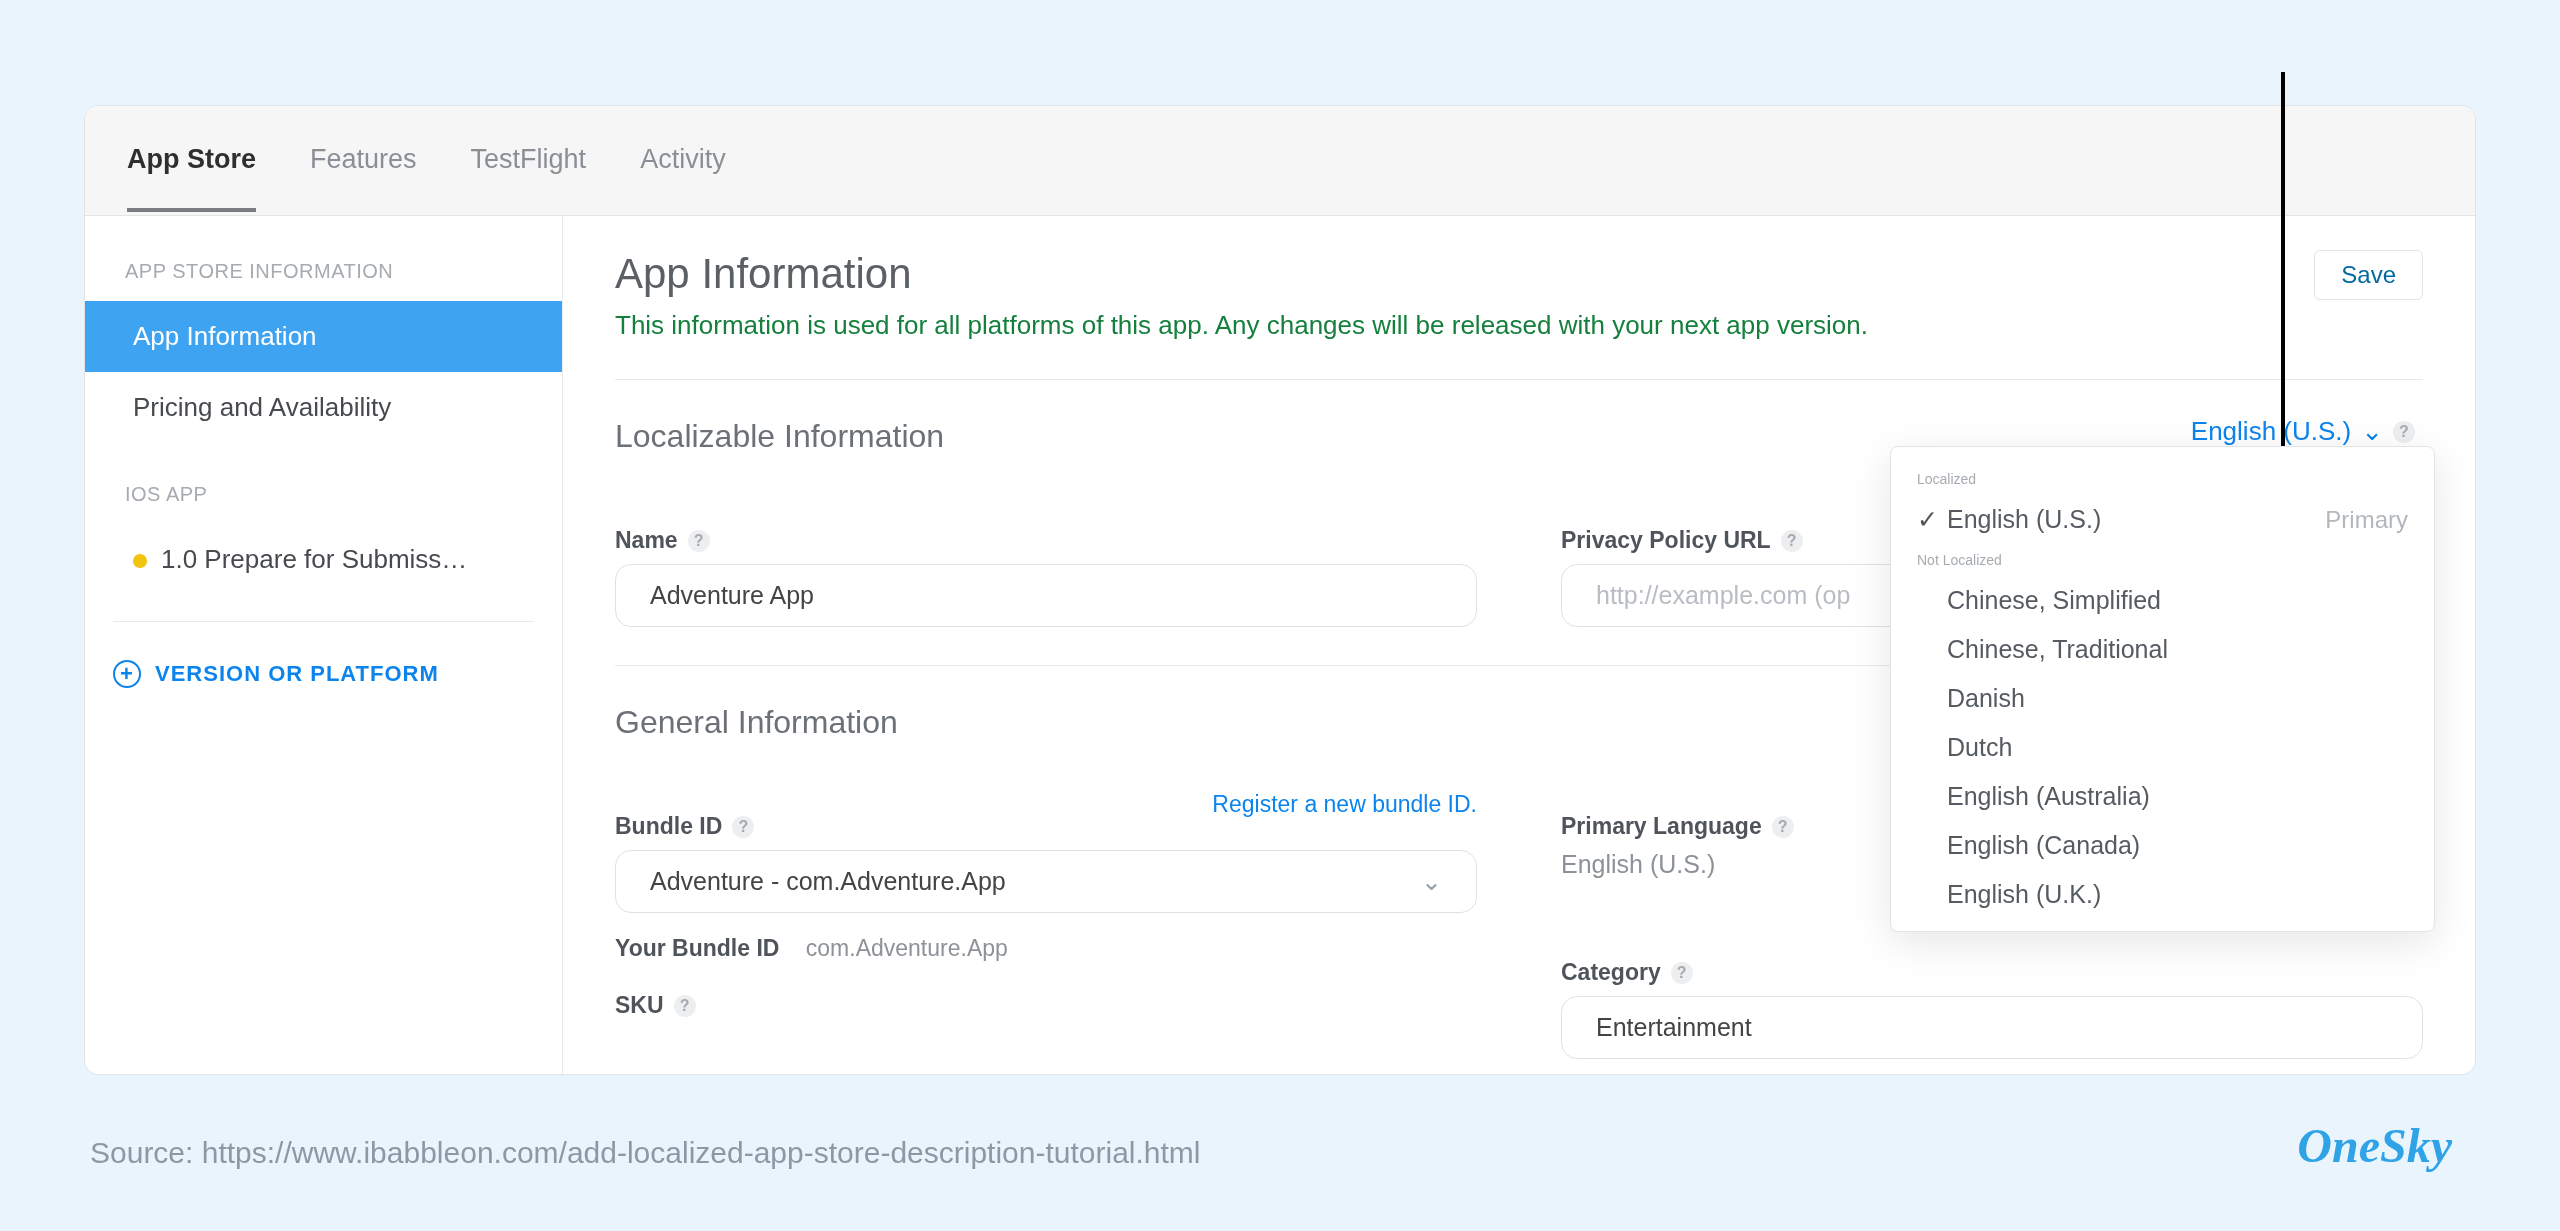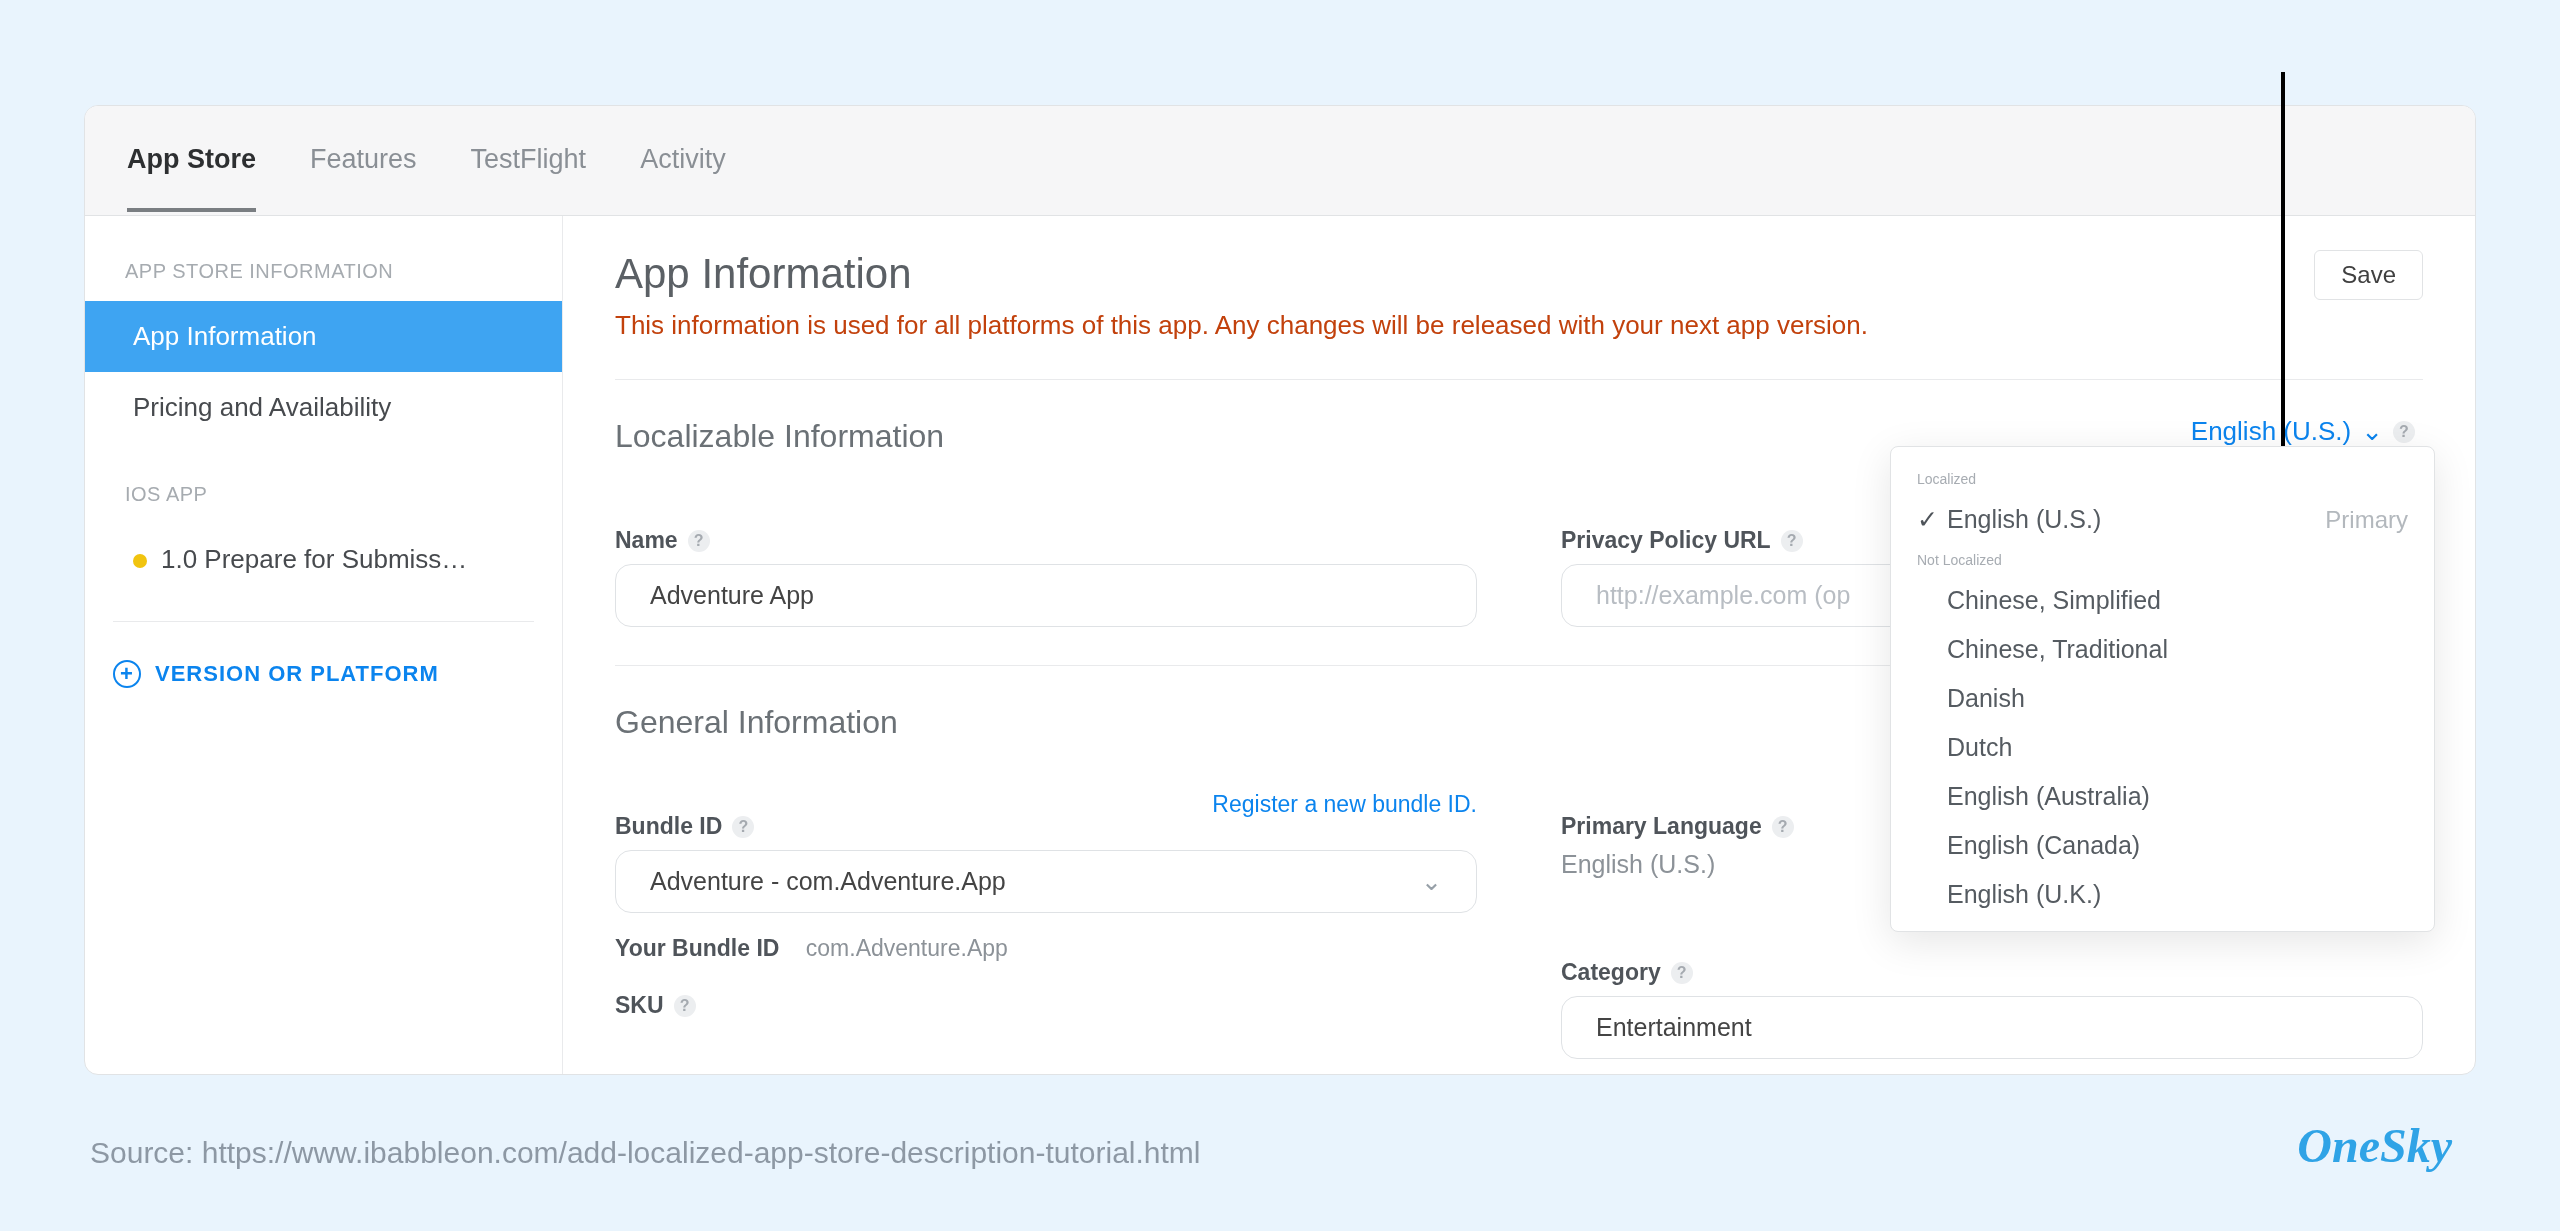--- a/index.html
+++ b/index.html
@@ -99,23 +99,23 @@
   }
   
   .main {
     flex:1;
     padding: 34px 52px 0 52px;
     position:relative;
     overflow:hidden;
   }
   .page-header { display:flex; justify-content:space-between; align-items:flex-start; }
   .page-title { font-size:42px; color:#5b6065; font-weight:400; margin-bottom:12px;}
-  .page-sub { font-size:26px; color:#c2410c; }
+  .page-sub { font-size:26px; color:#15803d; }
   .save-btn {
-    border:1px solid #e1e3e5; background:#fff; color:#404040;
+    border:1px solid #e1e3e5; background:#fff; color:#0369a1;
     font-size:24px; padding:10px 26px; border-radius:6px; cursor:default;
   }
   .hr { border:none; border-top:1px solid #e9eaec; margin:38px 0; }
   .section-title { font-size:32px; color:#6b7176; font-weight:400; margin-bottom:28px;}
   .row { display:flex; gap:84px; }
   .col { flex:1; min-width:0;}
   .label-row { display:flex; align-items:center; justify-content:space-between; margin-bottom:10px;}
   .field-label { font-size:23px; color:#4f545a; font-weight:600; display:flex; align-items:center; gap:10px;margin-top:44px;}
   .help {
     display:inline-flex;align-items:center;justify-content:center;

